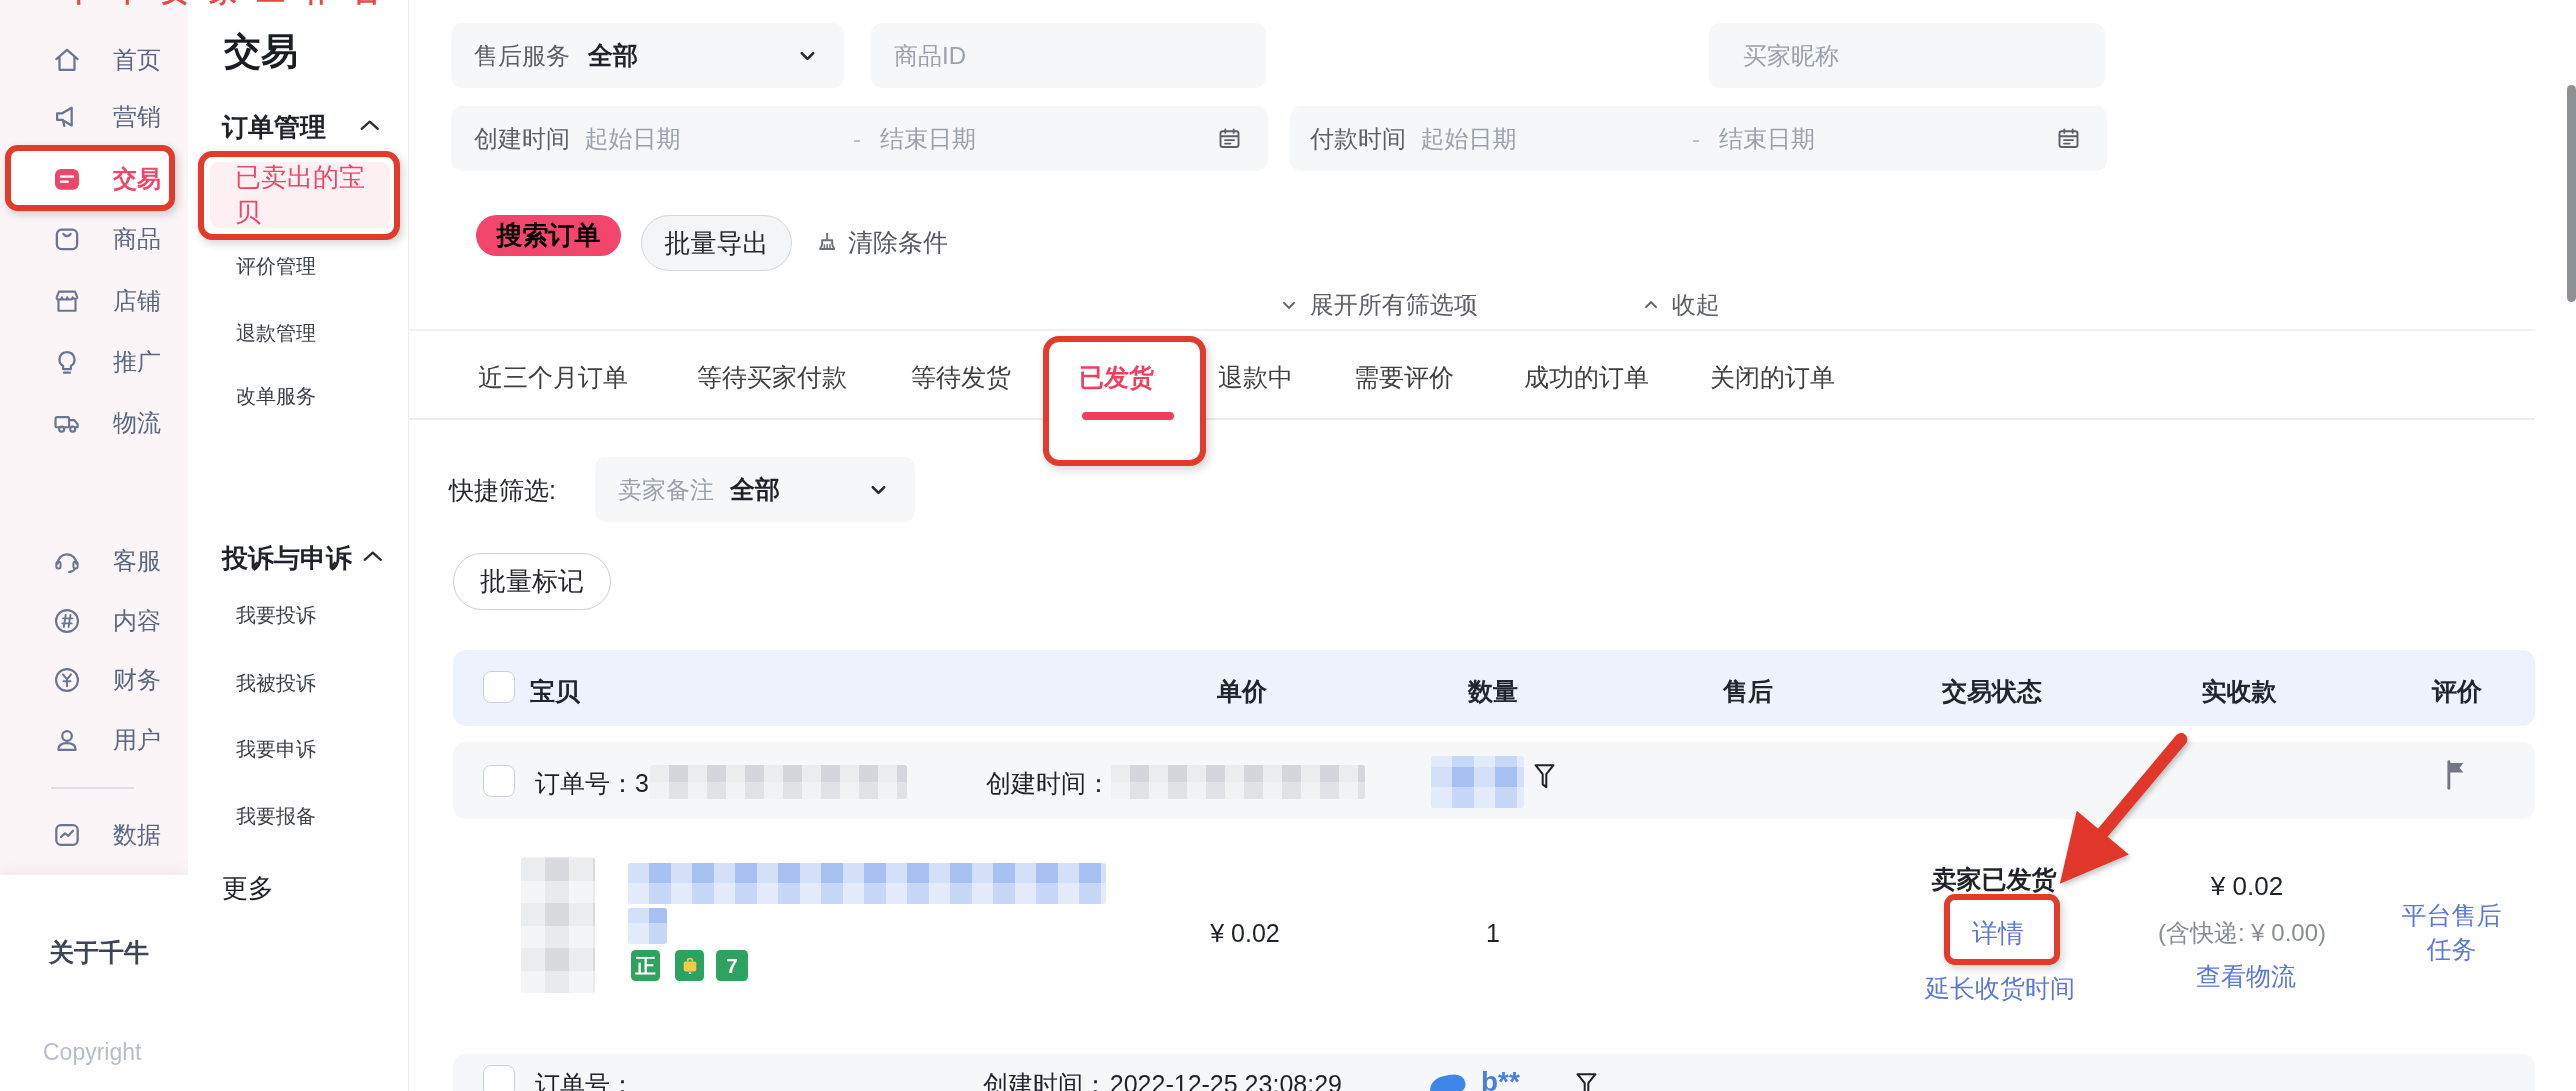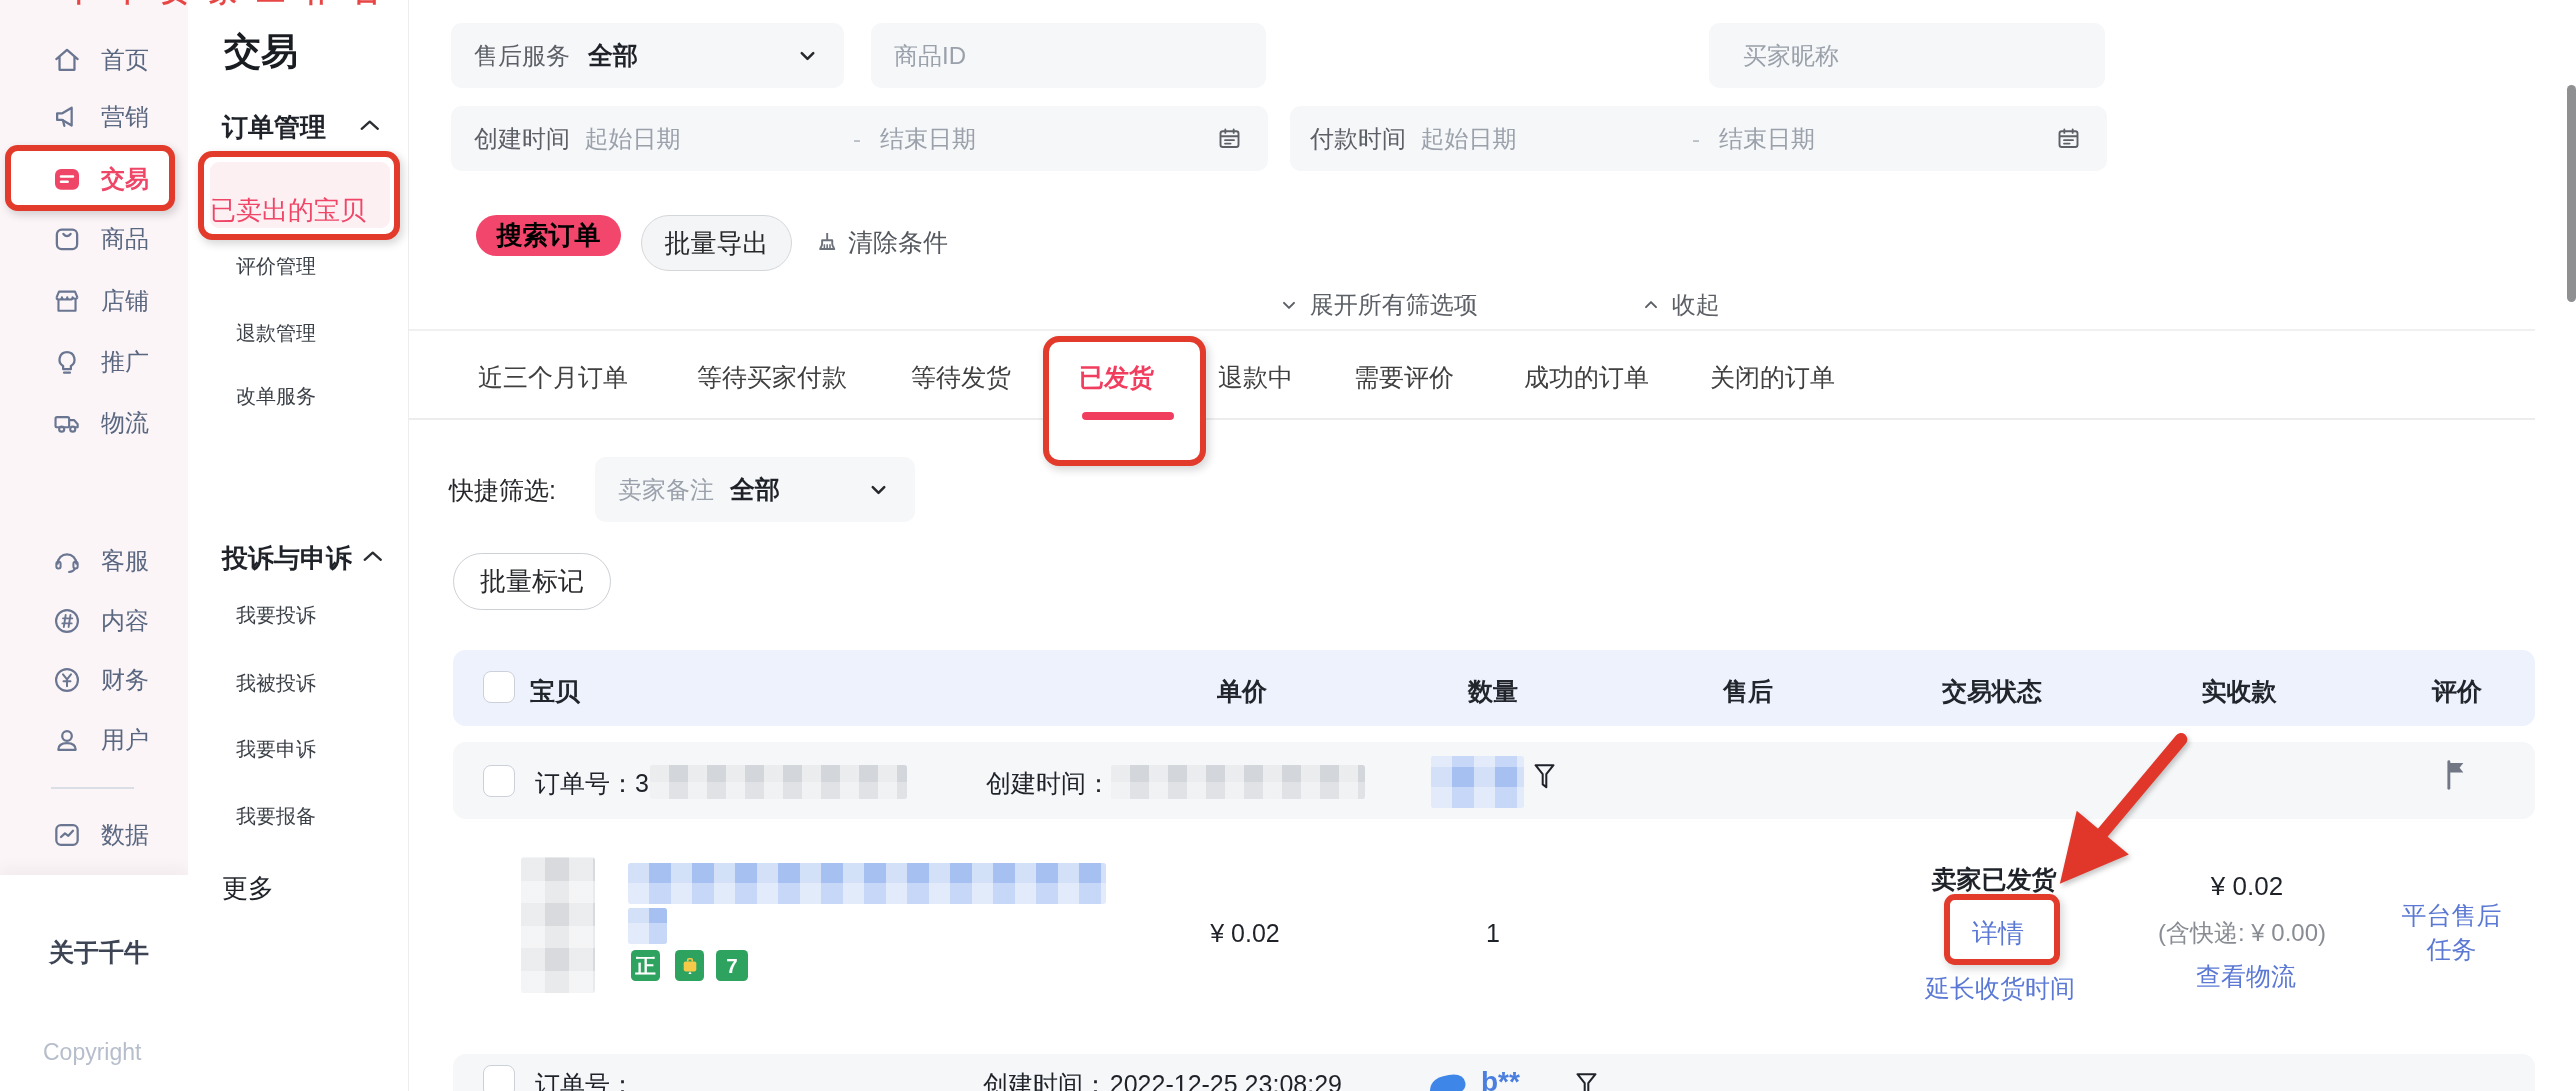--- a/index.html
+++ b/index.html
@@ -10,21 +10,21 @@
   .flex{display:flex;align-items:center}
   .cc{transform:translateX(-50%)}
   .field{position:absolute;height:65px;background:#f6f7f9;border-radius:10.8px;display:flex;align-items:center;font-size:24px}
   .ph{color:#9aa1ab}
   .lbl{color:#5c6066}
   .val{color:#1f2329;font-weight:700;font-size:25px}
   .link{color:#5b79d4}
   .pill{border-radius:29px;display:flex;align-items:center;justify-content:center;font-size:26px}
   .cbx{position:absolute;width:32px;height:32px;background:#fff;border:1.8px solid #cbd0da;border-radius:8px;box-sizing:border-box}
   .anno{position:absolute;border:6.3px solid #e23b2b;border-radius:14.4px;box-shadow:2.7px 3.6px 8px rgba(0,0,0,.16)}
-  .ritem{position:absolute;left:51px;display:flex;align-items:center;gap:18px;color:#5a6780;font-size:24px}
+  .ritem{position:absolute;left:51px;display:flex;align-items:center;gap:30px;color:#5a6780;font-size:24px}
   .ritem svg{flex:0 0 auto}
   .sitem{position:absolute;left:236px;font-size:20px;color:#3c4148}
   .shead{position:absolute;left:222px;font-size:26px;font-weight:700;color:#1f2329}
   .tab{position:absolute;top:361px;font-size:25px;color:#404040;font-weight:400;z-index:3}
   .hdrcell{position:absolute;top:675px;font-size:25px;font-weight:700;color:#22262c}
   .mosaic{position:absolute;border-radius:2.7px;
     background-image:repeating-linear-gradient(90deg,rgba(255,255,255,.55) 0 19px,rgba(0,0,0,0) 19px 38px),
                      repeating-linear-gradient(0deg,#e0e2e6 0 17px,#d3d6db 17px 34px)}
   .mosaic-blue{position:absolute;border-radius:2.7px;
     background-image:repeating-linear-gradient(90deg,rgba(255,255,255,.5) 0 21.5px,rgba(0,0,0,0) 21.5px 43px),
@@ -152,21 +152,21 @@
   <div class="abs" style="left:188px;top:0;width:220px;height:1091px;background:#fff;border-right:0.9px solid #ededee"></div>
 
   <div class="abs" style="left:224px;top:27px;font-size:37px;font-weight:700;color:#191c20">交易</div>
 
   <div class="shead" style="top:110px">订单管理</div>
   <svg class="abs" style="left:359px;top:118px" width="21.5" height="14.4" viewBox="0 0 24 16">
       <path d="M3 12 L12 4 L21 12" fill="none" stroke="#2a2d31" stroke-width="2.6" stroke-linecap="round" stroke-linejoin="round"></path>
     </svg>
 
   <div class="anno" style="left:198px;top:151px;width:190px;height:77px;background:#fff;z-index:1"></div>
-  <div class="abs" style="left:210px;top:162px;width:180px;height:66px;background:#fcf0f3;border-radius:9px;z-index:2;display:flex;align-items:flex-end;box-sizing:border-box">
+  <div class="abs" style="left:210px;top:162px;width:180px;height:66px;background:#fcf0f3;border-radius:9px;z-index:2;display:flex;align-items:center;padding-left:25px;box-sizing:border-box">
     <span style="font-size:26px;font-weight:500;color:#ef4668">已卖出的宝贝</span>
   </div>
 
   <div class="sitem" style="top:253px">评价管理</div>
   <div class="sitem" style="top:320px">退款管理</div>
   <div class="sitem" style="top:383px">改单服务</div>
 
   <div class="shead" style="top:541px">投诉与申诉</div>
   <svg class="abs" style="left:362px;top:549px" width="21.5" height="14.4" viewBox="0 0 24 16">
       <path d="M3 12 L12 4 L21 12" fill="none" stroke="#2a2d31" stroke-width="2.6" stroke-linecap="round" stroke-linejoin="round"></path>

